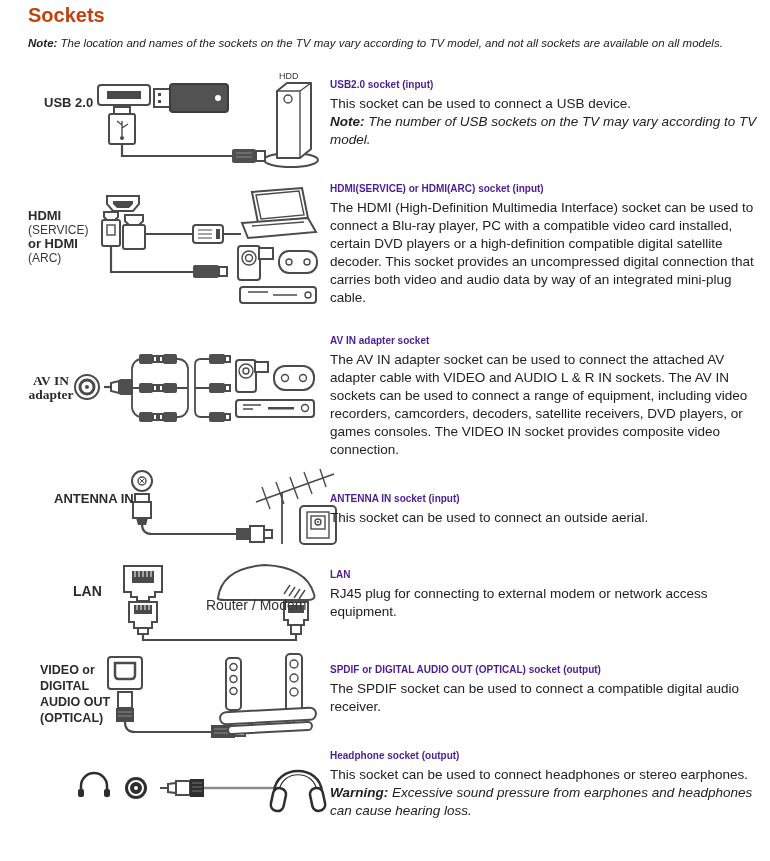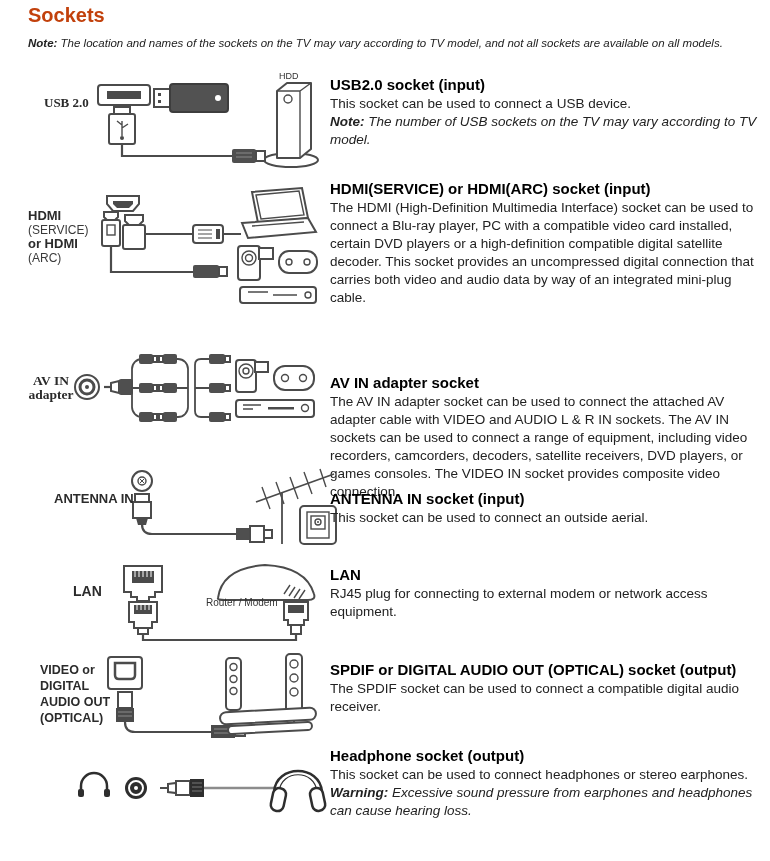--- a/index.html
+++ b/index.html
@@ -18,44 +18,44 @@
   .note {
     position: absolute; left: 28px; top: 37px; width: 736px;
     font-size: 11.5px; font-style: italic; color: #222;
   }
   .bi { font-weight: bold; font-style: italic; }
   .it { font-style: italic; }
   .sec-text {
     position: absolute; left: 330px; width: 434px;
     font-size: 13.5px; line-height: 18px; color: #222;
   }
-  .sec-text h3 { font-size: 15px; line-height: 17px; font-weight: bold; margin-bottom: 2px; color: #000000; }
+  .sec-text h3 { font-size: 10px; line-height: 17px; font-weight: bold; margin-bottom: 2px; color: #4c1d95; }
   .fig { position: absolute; left: 28px; }
   .fig svg { position: absolute; left: 0; top: 0; }
   .fig-label {
     position: absolute; font-weight: bold; font-size: 13px;
     color: #2b2b2b; line-height: 14px; z-index: 2;
   }
   .fig-label .reg { font-weight: normal; font-size: 12px; color: #3a3a3a; }
   .fig-caption { position: absolute; font-size: 9px; color: #333; z-index: 2; }
-  .caption-md { font-size: 10px; }
+  .caption-md { font-size: 14px; }
   
   .ln    { fill: #fff; stroke: #4b4b4b; stroke-width: 2; }
   .thin  { fill: none; stroke: #4b4b4b; stroke-width: 1.4; }
   .thin2 { fill: none; stroke: #4b4b4b; stroke-width: 1.8; }
   .cable { fill: none; stroke: #4b4b4b; stroke-width: 2.2; }
 </style>
 </head>
 <body>
 
 <h1 class="title">Sockets</h1>
 <p class="note"><span class="bi">Note:</span><span> The location and names of the sockets on the TV may vary according to TV model, and not all sockets are available on all models.</span></p>
 
 <div class="fig" style="top:70px; width:292px; height:100px;">
-  <div class="fig-label" style="left:16px; top:26px;font-family:Liberation Serif, serif;">USB 2.0</div>
+  <div class="fig-label" style="left:16px; top:26px;">USB 2.0</div>
   <div class="fig-caption" style="left:251px; top:1px;">HDD</div>
   <svg width="292" height="100" viewBox="0 0 292 100">
     <g>
       <ellipse cx="263" cy="90" rx="27" ry="7" class="ln"></ellipse>
       <path d="M249 88 V21 L259 13 H283 V79 L272 88 Z" fill="#fff" stroke="#4b4b4b" stroke-width="2" stroke-linejoin="round"></path>
       <path d="M272 88 V21 H249 M272 21 L283 13" class="thin"></path>
       <circle cx="260" cy="29" r="4" class="thin"></circle>
     </g>
     <path d="M94 74 v12 h110" class="cable"></path>
     <g>
@@ -204,21 +204,21 @@
       <circle cx="275" cy="40" r="3.5" class="thin"></circle>
     </g>
     <g>
       <rect x="208" y="62" width="78" height="17" rx="3" class="ln"></rect>
       <path d="M215 67 h18 M215 71 h10" stroke="#4b4b4b" stroke-width="1.4"></path>
       <rect x="240" y="69" width="26" height="2.5" fill="#4b4b4b"></rect>
       <circle cx="277" cy="70" r="3.5" class="thin"></circle>
     </g>
   </svg>
 </div>
-<div class="sec-text" style="top:332px;margin-top:42px;">
+<div class="sec-text" style="top:332px;">
   <h3>AV IN adapter socket</h3>
   <p>The AV IN adapter socket can be used to connect the attached AV adapter cable with VIDEO and AUDIO L &amp; R IN sockets. The AV IN sockets can be used to connect a range of equipment, including video recorders, camcorders, decoders, satellite receivers, DVD players, or games consoles. The VIDEO IN socket provides composite video connection.</p>
 </div>
 
 <div class="fig" style="top:468px; width:292px; height:84px;margin-left:24px;">
   <div class="fig-label" style="left:2px; top:24px;">ANTENNA IN</div>
   <svg width="292" height="84" viewBox="0 0 292 84">
     <path d="M90 56 q0 10 10 10 h84" class="cable"></path>
     <g>
       <circle cx="90" cy="13" r="10" class="ln"></circle>

